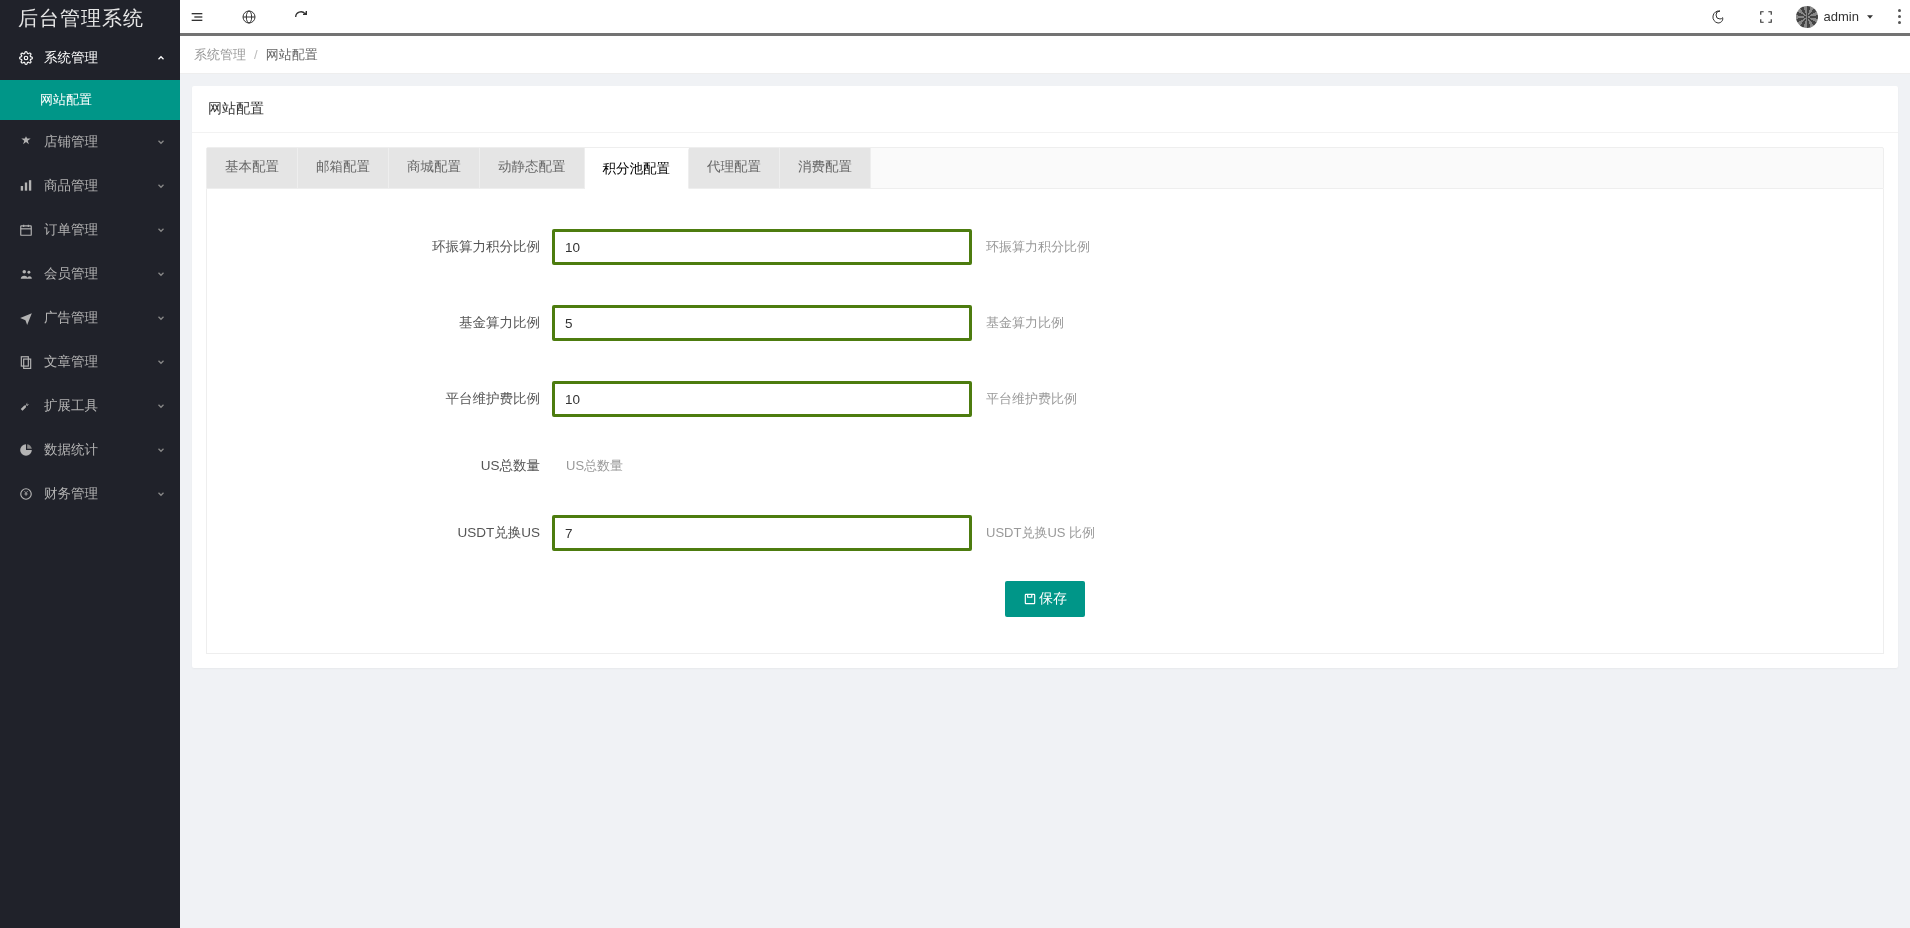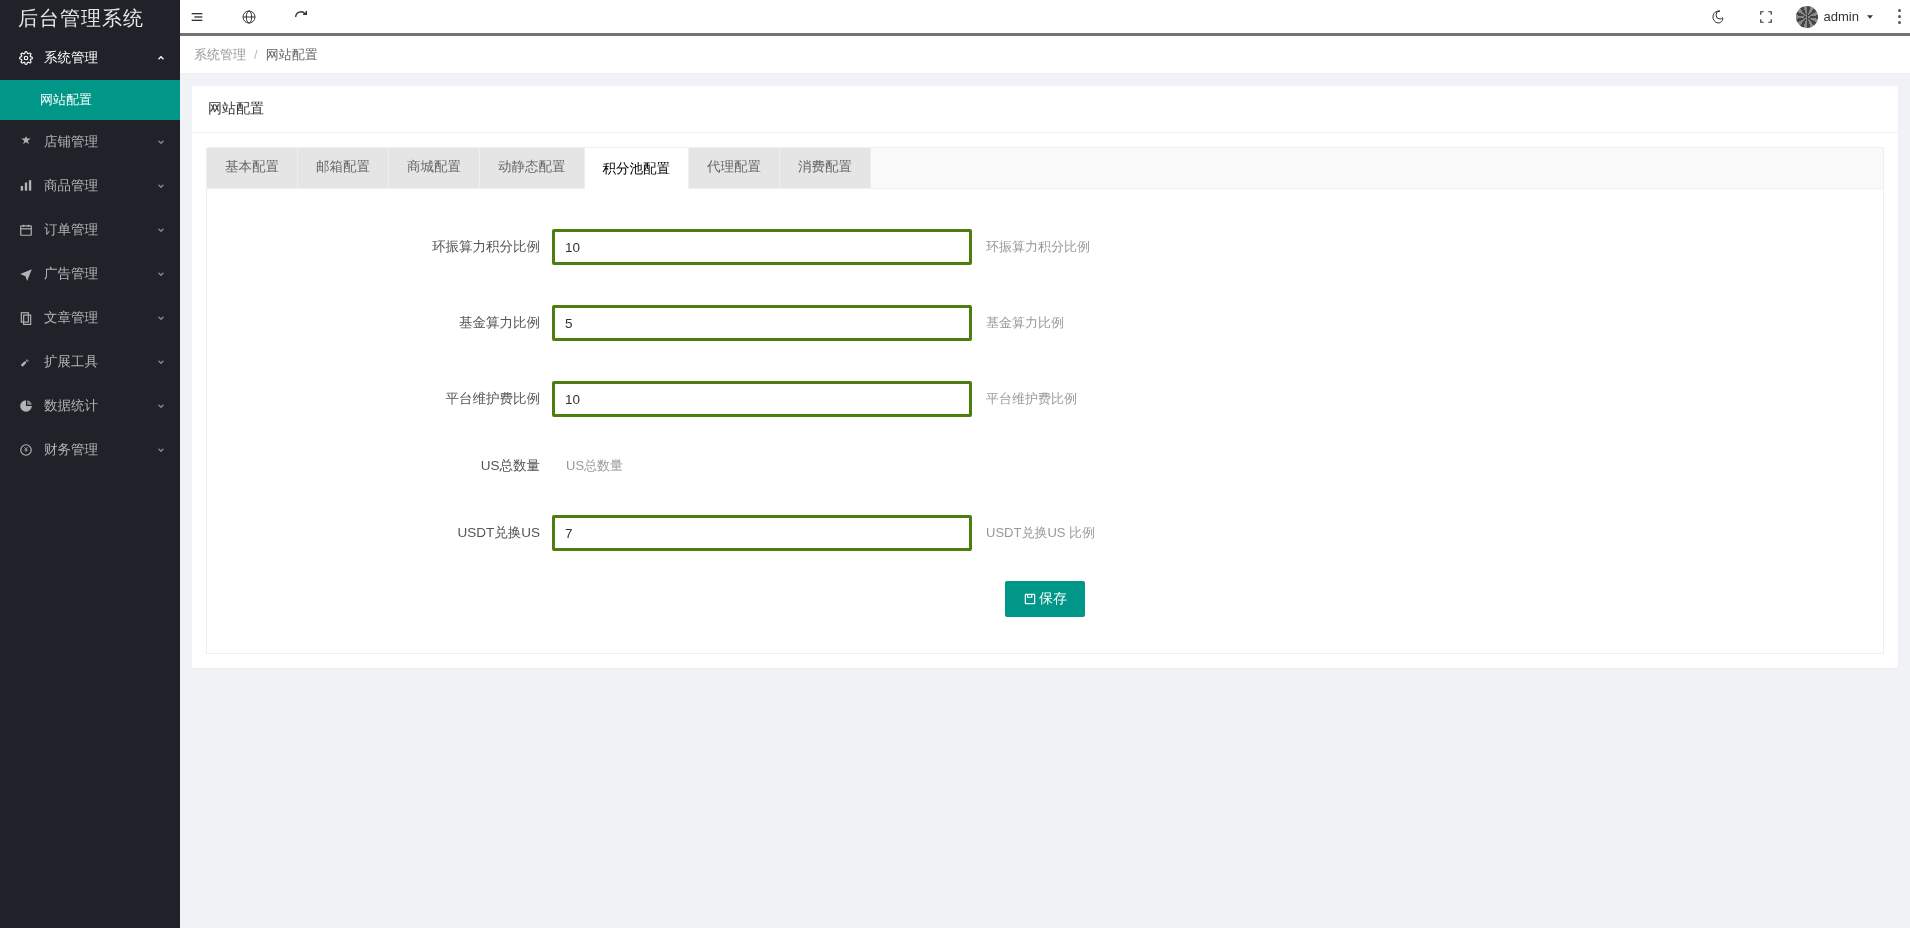--- a/index.html
+++ b/index.html
@@ -124,20 +124,36 @@
           </svg>
       </span>
       <span>订单管理</span>
       <span class="menu-chevron">
         <svg width="10" height="10" viewBox="0 0 24 24" fill="none" stroke="currentColor" stroke-width="3">
             <polyline points="6 9 12 15 18 9"></polyline>
           </svg>
       </span>
     </li>
 
+    <li class="sidebar-item">
+      <span class="menu-icon">
+        <svg width="14" height="14" viewBox="0 0 24 24" fill="currentColor">
+            <circle cx="9" cy="8" r="3"></circle>
+            <circle cx="17" cy="9" r="2.5"></circle>
+            <path d="M3 20c0-3 3-5 6-5s6 2 6 5"></path>
+            <path d="M14 20c0-2 1.5-4 4-4s4 2 4 4"></path>
+          </svg>
+      </span>
+      <span>会员管理</span>
+      <span class="menu-chevron">
+        <svg width="10" height="10" viewBox="0 0 24 24" fill="none" stroke="currentColor" stroke-width="3">
+            <polyline points="6 9 12 15 18 9"></polyline>
+          </svg>
+      </span>
+    </li>
 
     <li class="sidebar-item">
       <span class="menu-icon">
         <svg width="14" height="14" viewBox="0 0 24 24" fill="currentColor">
             <path d="M2 12l20-8-8 20-3-8z"></path>
           </svg>
       </span>
       <span>广告管理</span>
       <span class="menu-chevron">
         <svg width="10" height="10" viewBox="0 0 24 24" fill="none" stroke="currentColor" stroke-width="3">

